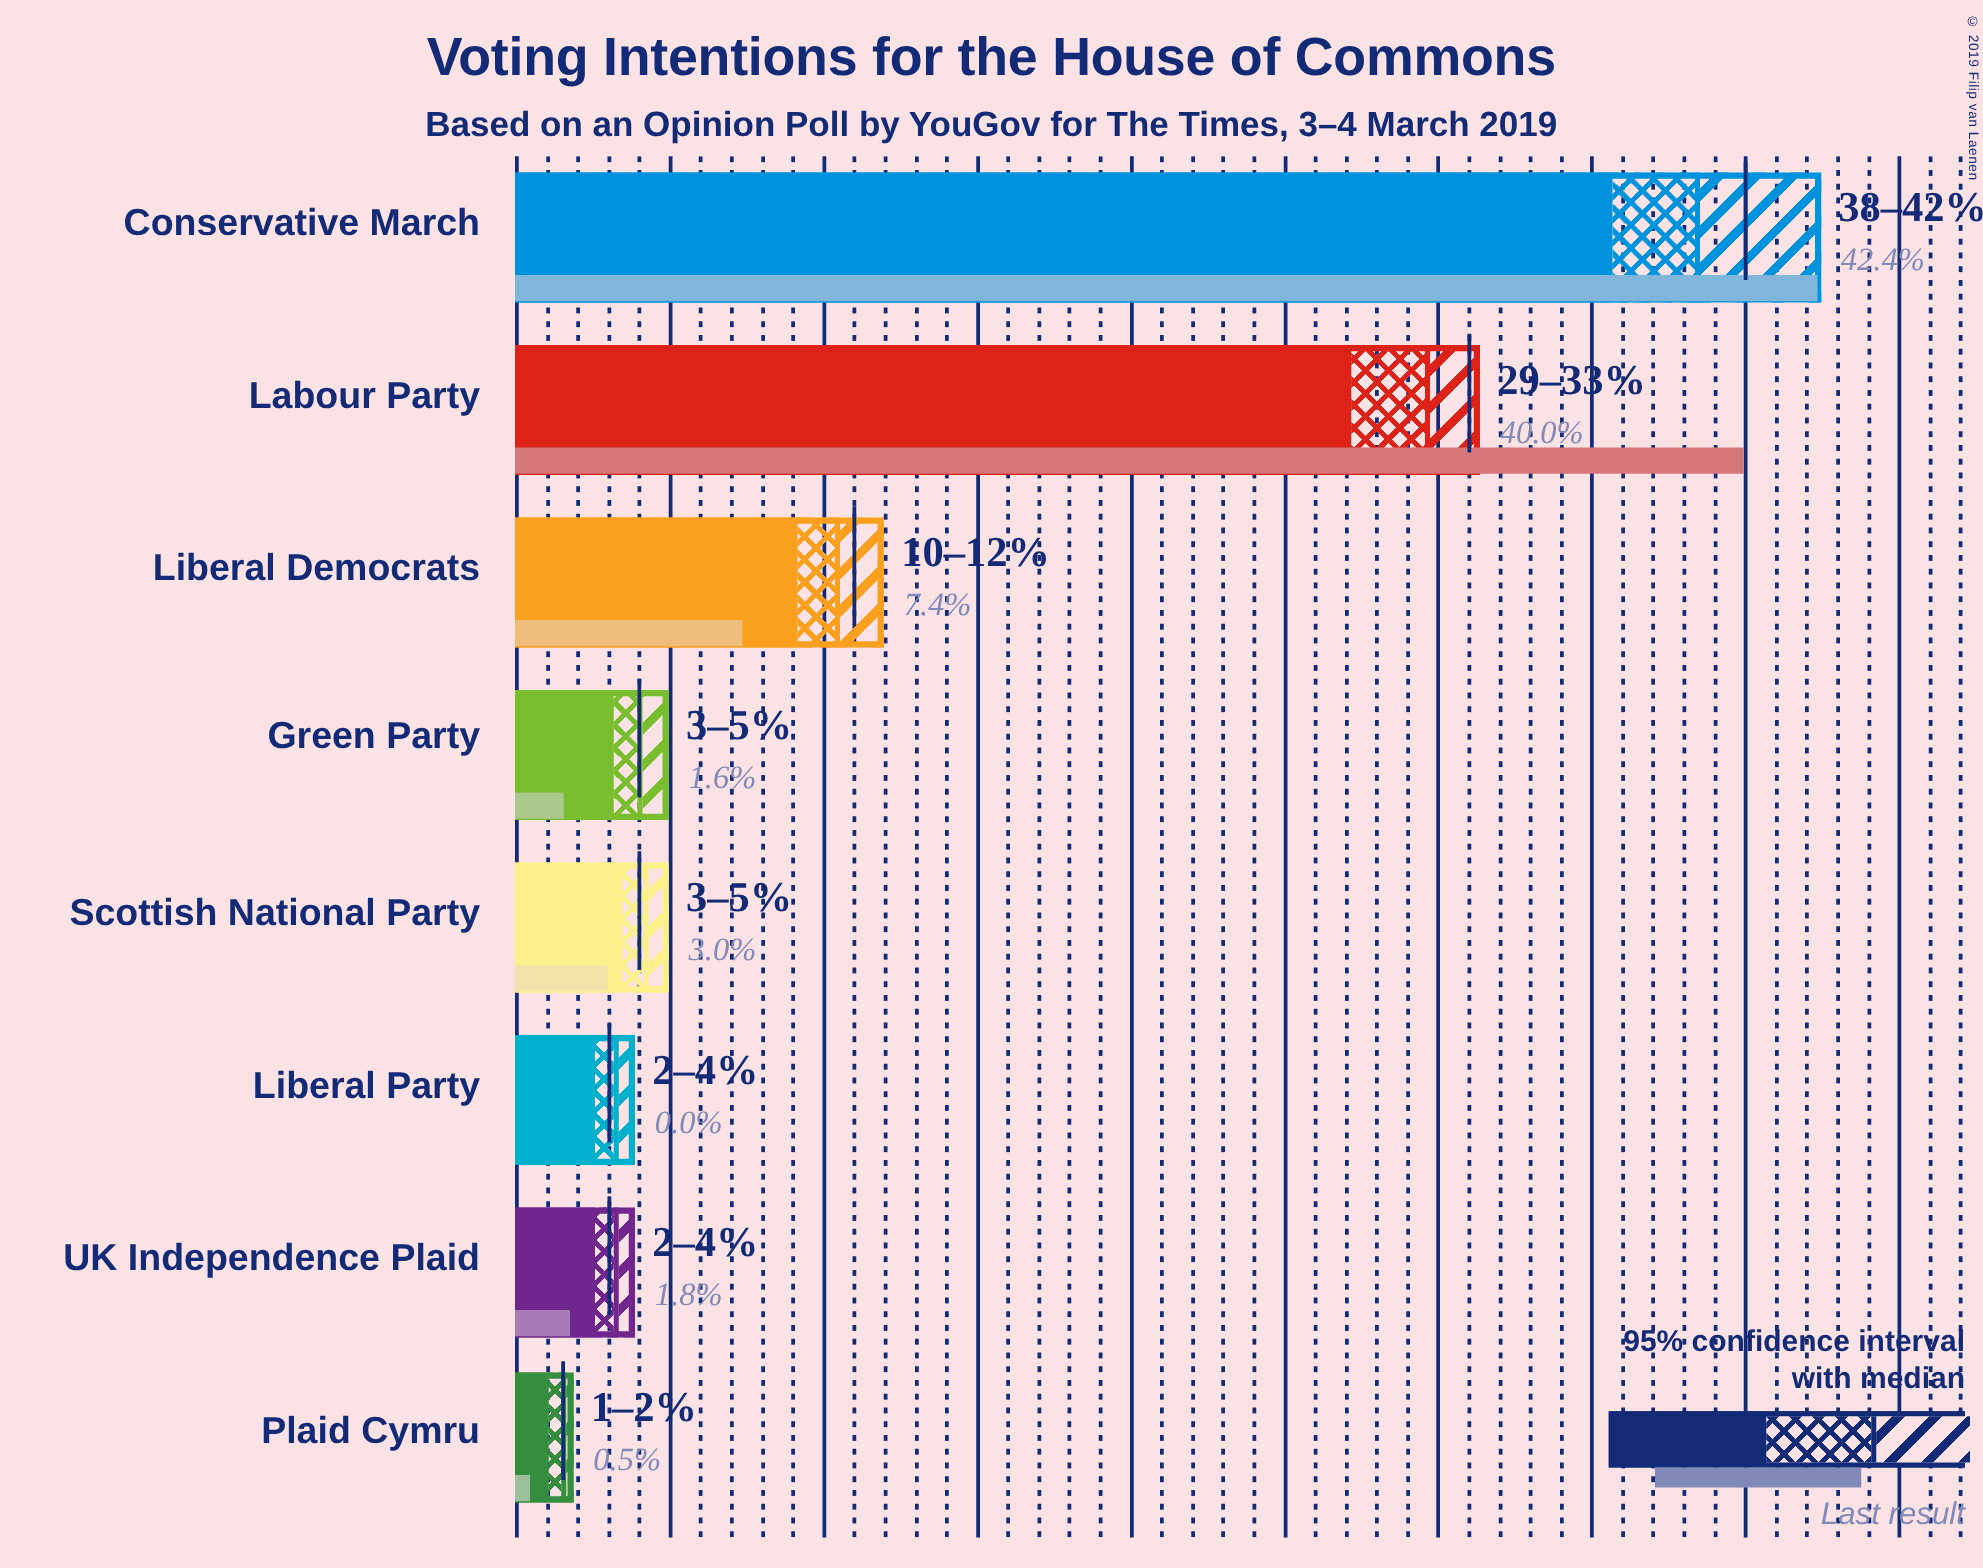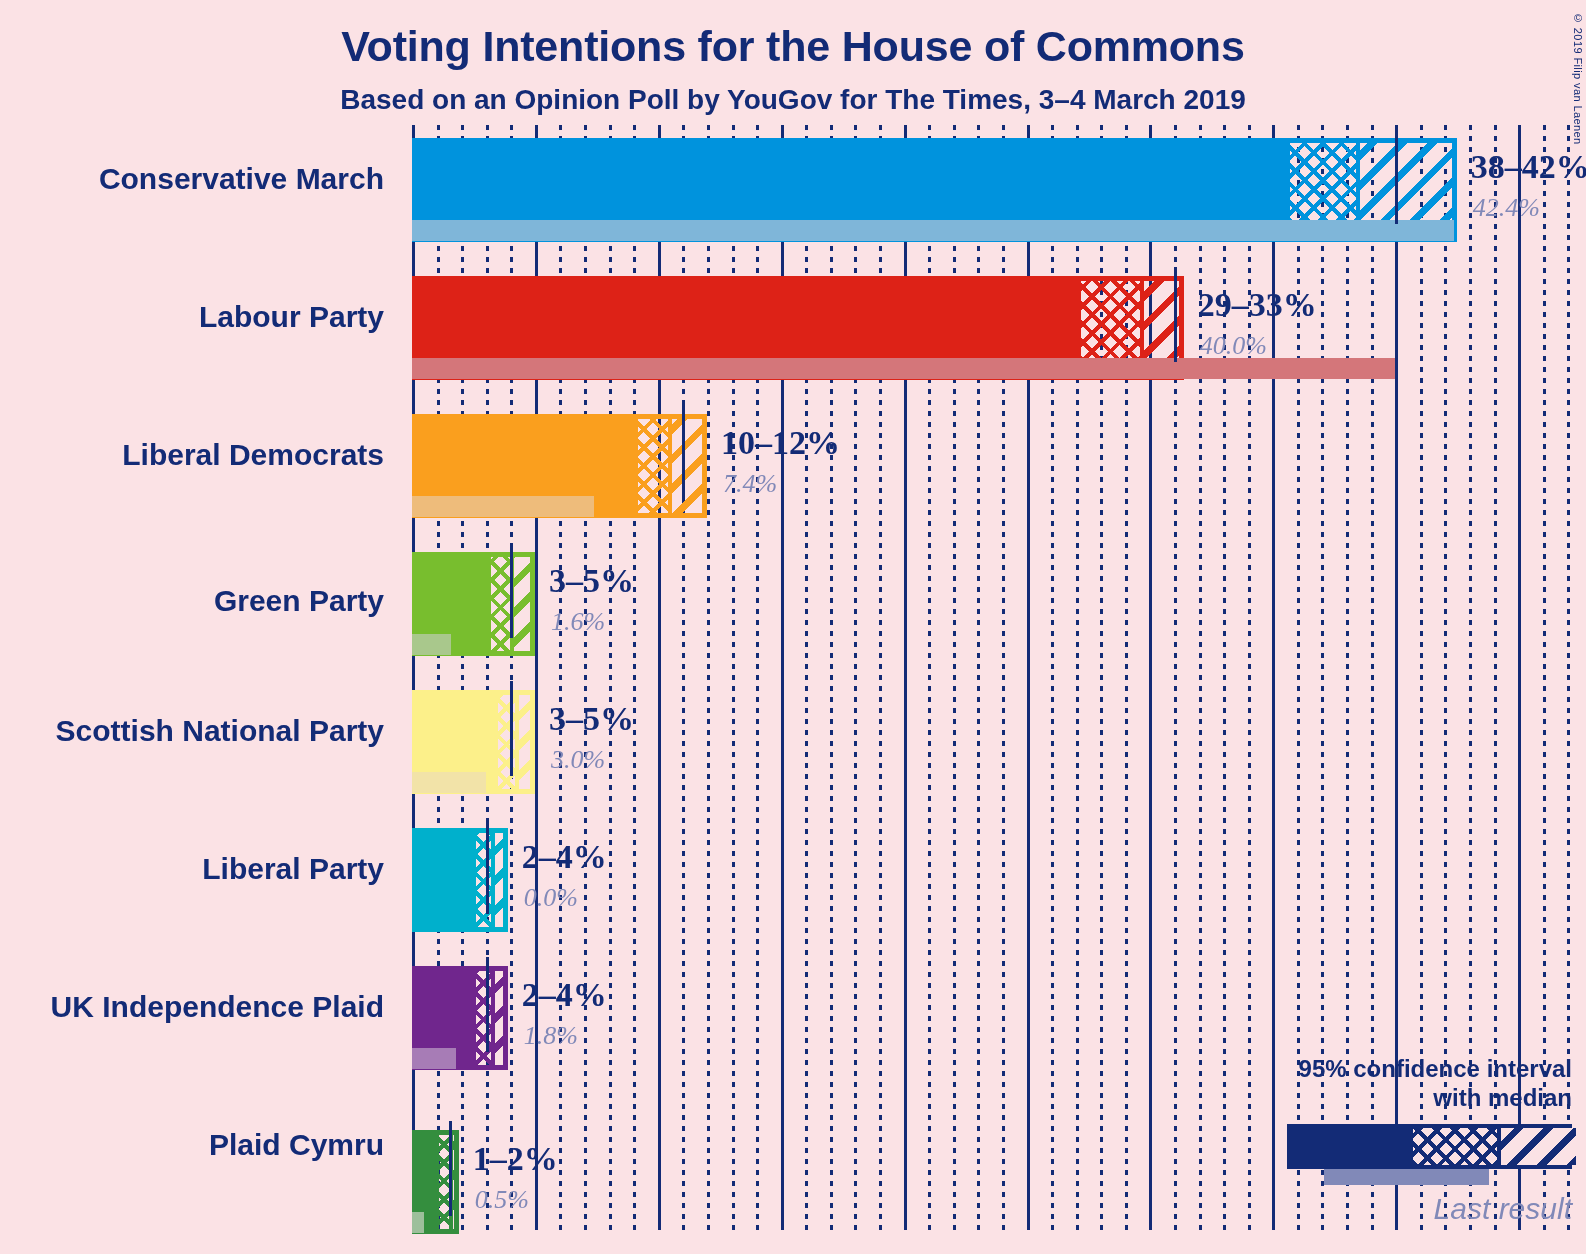--- a/index.html
+++ b/index.html
@@ -147,38 +147,38 @@
     border-left: 4px solid #132B76;
   }
   .legend-last {
     position: absolute;
     right: 83px; top: 45px;
     width: 165px; height: 16px;
     background: #8189B8;
   }
   .legend-lastlabel {
     margin-top: 2px;
-    font-size: 30px; font-style: italic;
+    font-size: 25px; font-style: italic;
     color: #8189B8;
   }
 </style>
 </head>
 <body>
 
 <div id="chart-root">
 
   <div class="title">Voting Intentions for the House of Commons</div>
   <div class="subtitle">Based on an Opinion Poll by YouGov for The Times, 3–4 March 2019</div>
   <div class="copyright">© 2019 Filip van Laenen</div>
 
   <div class="labels-col" id="labels-col">
       <div class="party-label" style="top: 37px; right: 14px;">Conservative March</div>
       <div class="party-label" style="top: 175px; right: 14px;">Labour Party</div>
       <div class="party-label" style="top: 313px; right: 14px;">Liberal Democrats</div>
-      <div class="party-label" style="top: 459px; right: 14px;">Green Party</div>
+      <div class="party-label" style="top: 447px; right: 14px;">Green Party</div>
       <div class="party-label" style="top: 589px; right: 14px;">Scottish National Party</div>
       <div class="party-label" style="top: 727px; right: 14px;">Liberal Party</div>
       <div class="party-label" style="top: 865px; right: 14px;">UK Independence Plaid</div>
       <div class="party-label" style="top: 1003px; right: 14px;">Plaid Cymru</div>
     </div>
 
   <div class="plot" id="plot">
     <div class="gridlines" id="gridlines">
         <div class="gl-major" style="left: 0px; height: 1105px;"></div>
         <div class="gl-minor" style="left: 24.58px; height: 1105px;"></div>
@@ -293,21 +293,21 @@
         <div class="row" style="top: 841px; width: 1174px; height: 104px;">
           <div class="bar-solid" style="width: 63.908px; background: rgb(112, 38, 141);"></div>
           <div class="hatch-cross" style="left: 63.908px; width: 14.748px; background-image: repeating-linear-gradient(45deg, rgb(112, 38, 141) 0px, rgb(112, 38, 141) 4px, rgba(0, 0, 0, 0) 4px, rgba(0, 0, 0, 0) 13px), repeating-linear-gradient(-45deg, rgb(112, 38, 141) 0px, rgb(112, 38, 141) 4px, rgba(0, 0, 0, 0) 4px, rgba(0, 0, 0, 0) 13px);"></div>
           <div class="hatch-diag" style="left: 78.656px; width: 17.206px; background-image: repeating-linear-gradient(-45deg, rgb(112, 38, 141) 0px, rgb(112, 38, 141) 7px, rgba(0, 0, 0, 0) 7px, rgba(0, 0, 0, 0) 21px); border-left: 4px solid rgb(112, 38, 141);"></div>
           <div class="bar-main bar-outline" style="left: 0px; width: 95.862px; border-color: rgb(112, 38, 141); background: transparent;"></div>
           <div class="bar-last" style="width: 44.244px; background: rgb(167, 124, 182);"></div>
           <div class="median-line" style="left: 73.74px;"></div>
           <div class="val-range" style="left: 109.862px; top: 10px;">2–4%</div>
           <div class="val-last" style="left: 111.862px; top: 55px;">1.8%</div>
         </div>
-        <div class="row" style="top: 1005px; width: 1174px; height: 104px;">
+        <div class="row" style="top: 973px; width: 1174px; height: 104px;">
           <div class="bar-solid" style="width: 27.038px; background: rgb(52, 142, 62);"></div>
           <div class="hatch-cross" style="left: 27.038px; width: 9.832px; background-image: repeating-linear-gradient(45deg, rgb(52, 142, 62) 0px, rgb(52, 142, 62) 4px, rgba(0, 0, 0, 0) 4px, rgba(0, 0, 0, 0) 13px), repeating-linear-gradient(-45deg, rgb(52, 142, 62) 0px, rgb(52, 142, 62) 4px, rgba(0, 0, 0, 0) 4px, rgba(0, 0, 0, 0) 13px);"></div>
           <div class="hatch-diag" style="left: 36.87px; width: 9.832px; background-image: repeating-linear-gradient(-45deg, rgb(52, 142, 62) 0px, rgb(52, 142, 62) 7px, rgba(0, 0, 0, 0) 7px, rgba(0, 0, 0, 0) 21px); border-left: 4px solid rgb(52, 142, 62);"></div>
           <div class="bar-main bar-outline" style="left: 0px; width: 46.702px; border-color: rgb(52, 142, 62); background: transparent;"></div>
           <div class="bar-last" style="width: 12.29px; background: rgb(157, 191, 155);"></div>
           <div class="median-line" style="left: 36.87px;"></div>
           <div class="val-range" style="left: 60.702px; top: 10px;">1–2%</div>
           <div class="val-last" style="left: 62.702px; top: 55px;">0.5%</div>
         </div>
       </div>

